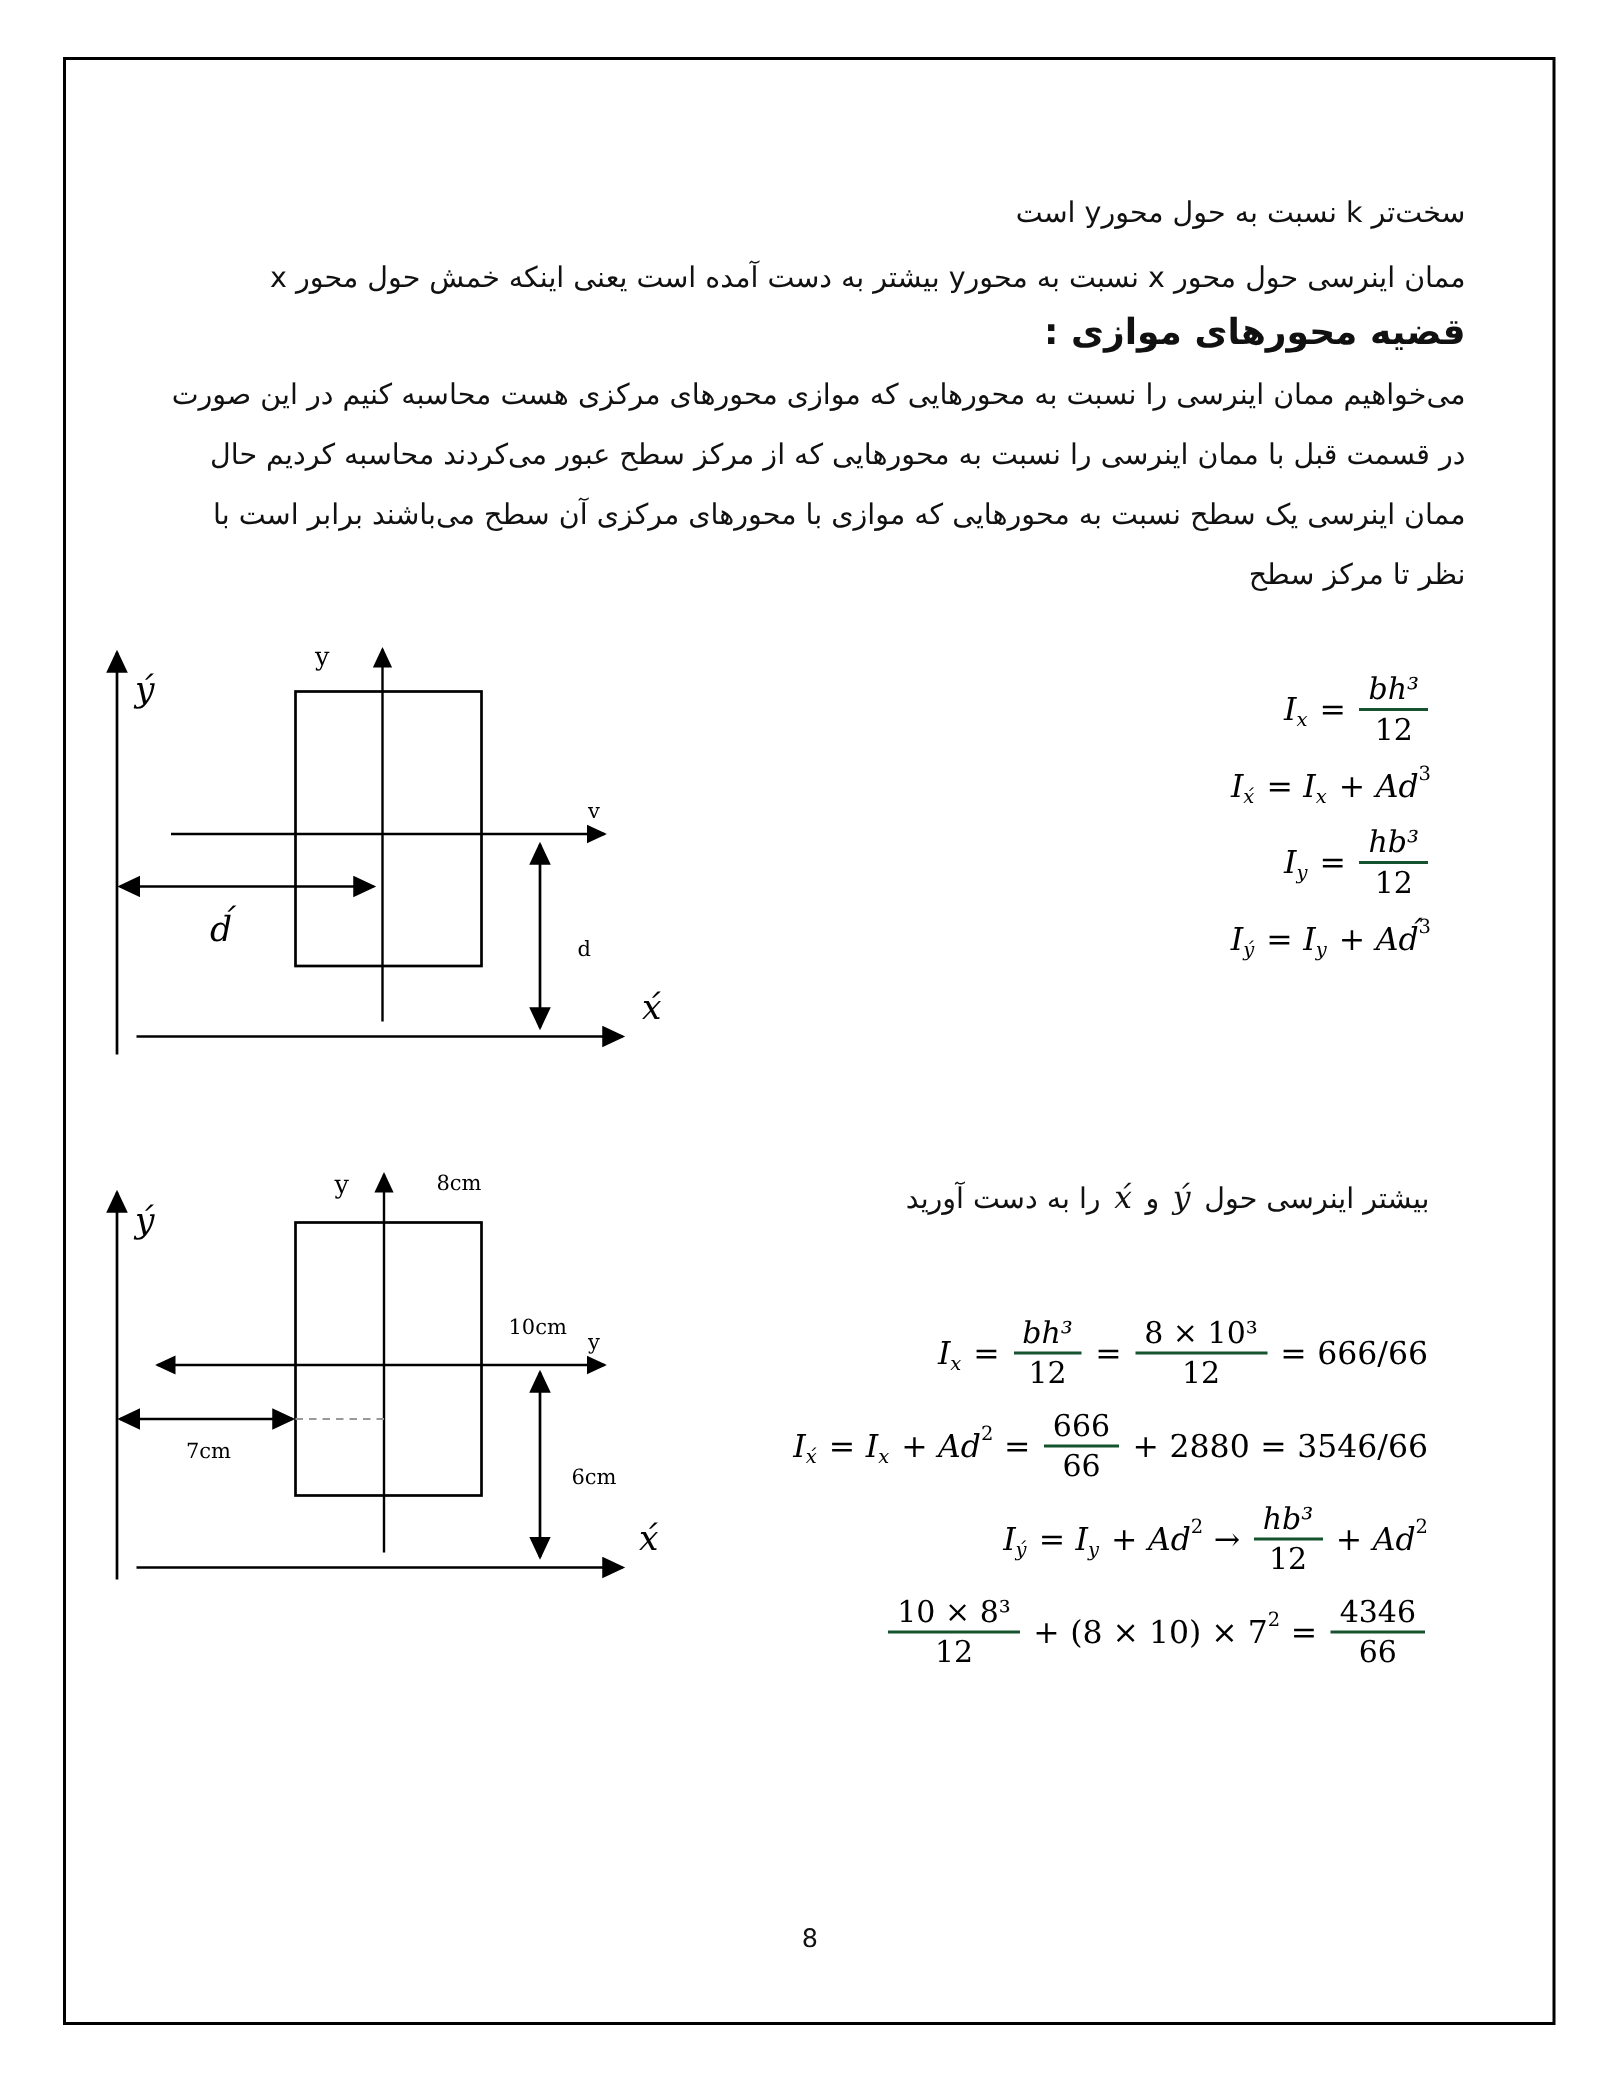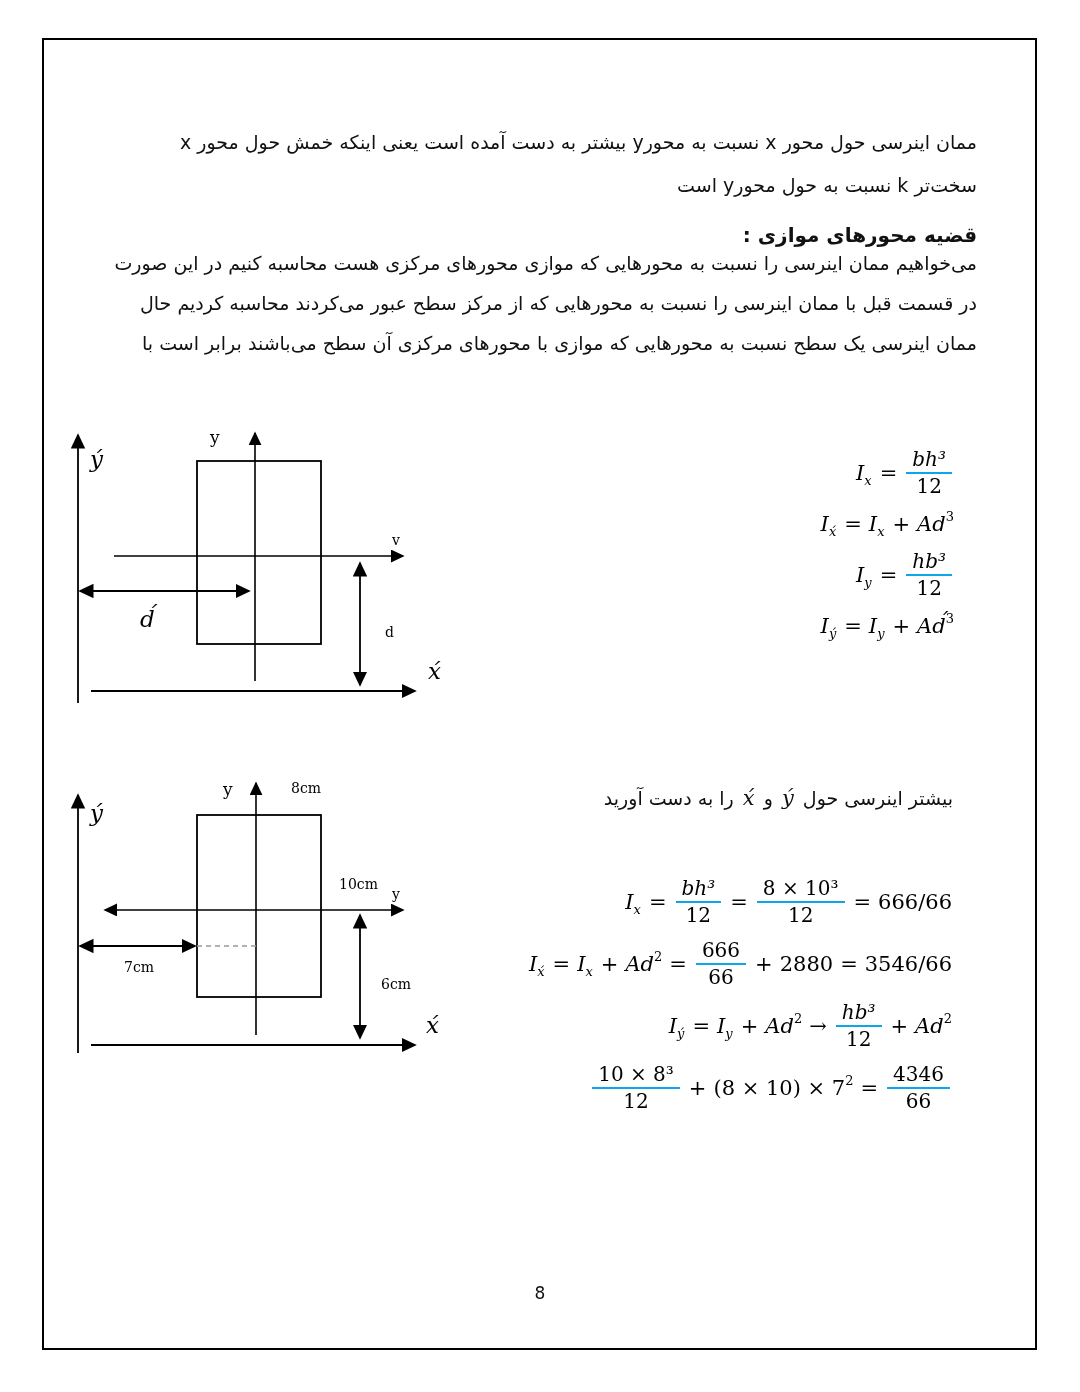--- a/index.html
+++ b/index.html
@@ -7,68 +7,69 @@
     width:1080px;height:1392px;position:relative;background:#ffffff;
     font-family:"DejaVu Sans",sans-serif;color:#111;overflow:hidden;
   }
   .frame{
     position:absolute;left:42px;top:38px;width:991px;height:1308px;
     border:2px solid #000;background:#fff;
   }
   
   .fa{direction:rtl;text-align:right;font-size:19px;}
   .intro{position:absolute;top:121px;right:103px;left:80px;line-height:43px;}
-  .heading{position:absolute;top:223px;right:103px;font-size:20px;font-weight:bold;text-align:center;}
+  .heading{position:absolute;top:207px;right:103px;font-size:24px;font-weight:bold;text-align:center;}
   .para{position:absolute;top:243px;right:103px;left:66px;line-height:40px;}
   .question{position:absolute;top:786px;right:127px;}
   .qv{font-family:"DejaVu Serif",serif;font-style:italic;font-size:21px;padding:0 3px;}
   
   .fblock{position:absolute;display:flex;flex-direction:column;align-items:flex-end;}
   #fb1{top:448px;right:126px;gap:14px;}
   #fb2{top:874px;right:128px;gap:6px;}
   .formula{
     font-family:"DejaVu Serif",serif;font-size:21px;display:flex;
     align-items:center;white-space:pre;color:#000;
   }
   #fb2 .formula{min-height:56px;}
   .mv{font-style:italic;}
   .mn{}
   .mo{margin:0 7px;}
   .msub{font-style:italic;font-size:13px;position:relative;top:7px;margin-right:1px;}
   .msup{font-size:13px;position:relative;top:-8px;}
   .frac{display:flex;flex-direction:column;align-items:center;margin:0 2px;font-size:20px;line-height:1.15;}
-  .fnum{padding:0 6px 1px;border-bottom:2px solid #0ea5e9;}
+  .fnum{padding:0 6px 1px;border-bottom:2px solid #14532d;}
   .fden{padding-top:1px;}
   .it{font-style:italic;}
   
   .diag{position:absolute;}
   #d1{left:58px;top:423px;}
   #d2{left:58px;top:773px;}
   svg text{fill:#000;}
   .lab{font-family:"DejaVu Serif",serif;font-size:17px;}
   .lab-sm{font-family:"DejaVu Serif",serif;font-size:14px;}
   .lab-it{font-family:"DejaVu Serif",serif;font-style:italic;font-size:23px;}
   .pagenum{position:absolute;top:1283px;left:0;right:0;text-align:center;font-size:17px;}
 </style>
 </head>
 <body>
 
 <div class="frame"></div>
 
 <div class="fa intro">
+  <div>سخت‌تر k نسبت به حول محورy است</div>
   <div>ممان اینرسی حول محور  x نسبت به محورy بیشتر به دست آمده است یعنی اینکه خمش حول محور x</div>
-  <div>سخت‌تر k نسبت به حول محورy است</div>
 </div>
 
 <div class="fa heading">قضیه محورهای موازی :</div>
 
 <div class="fa para">
   <div>می‌خواهیم ممان اینرسی را نسبت به محورهایی که موازی محورهای مرکزی هست محاسبه کنیم در این صورت</div>
   <div>در قسمت قبل با ممان اینرسی را نسبت به محورهایی که از مرکز سطح عبور می‌کردند محاسبه کردیم حال</div>
   <div>ممان اینرسی یک سطح نسبت به محورهایی که موازی با محورهای مرکزی آن سطح می‌باشند برابر است با</div>
+  <div>نظر تا مرکز سطح</div>
 </div>
 
 <svg id="d1" class="diag" width="430" height="295">
   <defs>
     <marker id="a1" markerWidth="9" markerHeight="9" refX="7.5" refY="4" orient="auto-start-reverse">
       <path d="M0,0 L8.5,4 L0,8 Z"></path>
     </marker>
   </defs>
   <line x1="20" y1="280" x2="20" y2="12" stroke="#000" stroke-width="1.8" marker-end="url(#a1)"></line>
   <text x="32" y="44" class="lab-it">ý</text>

